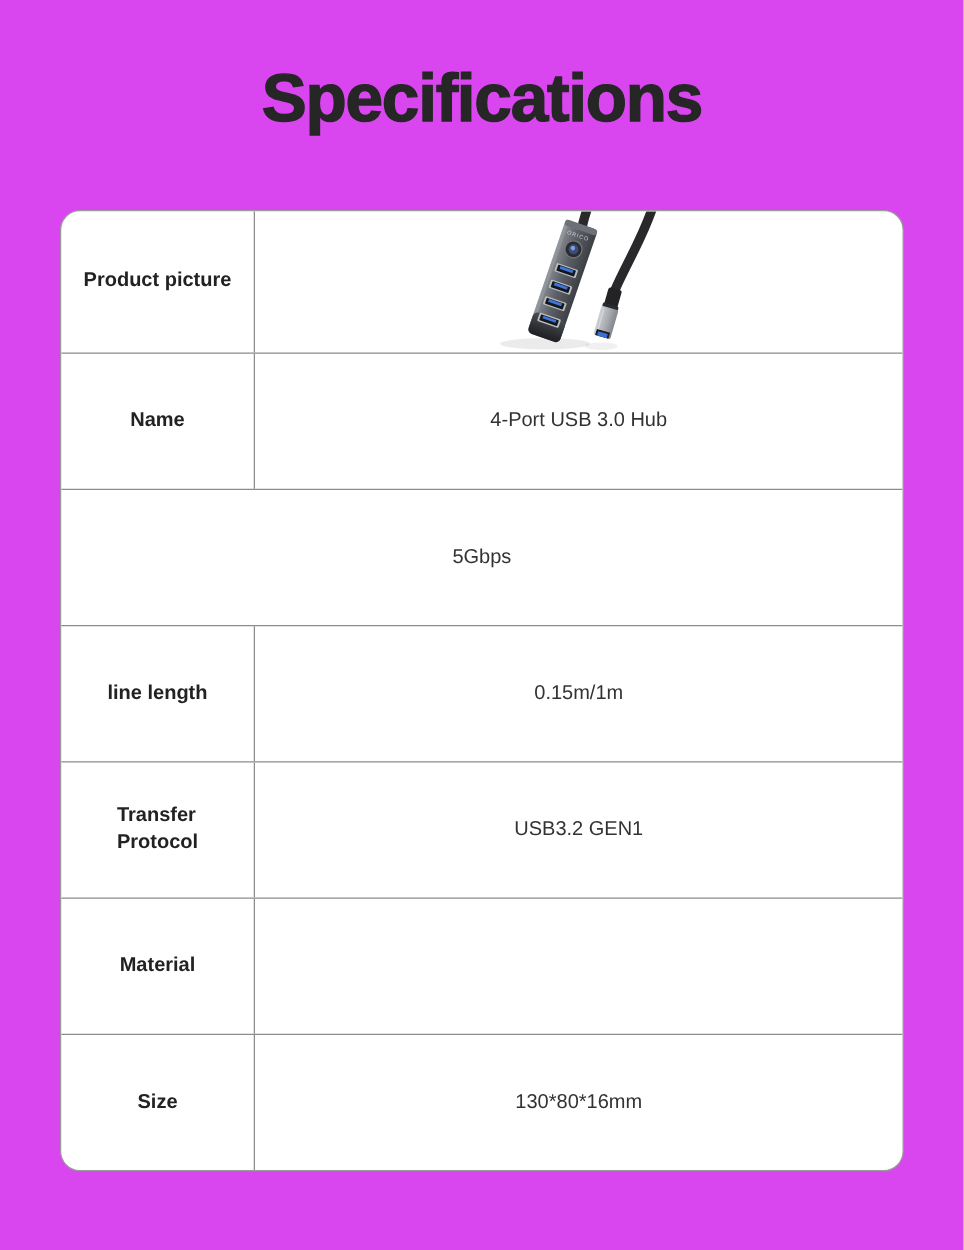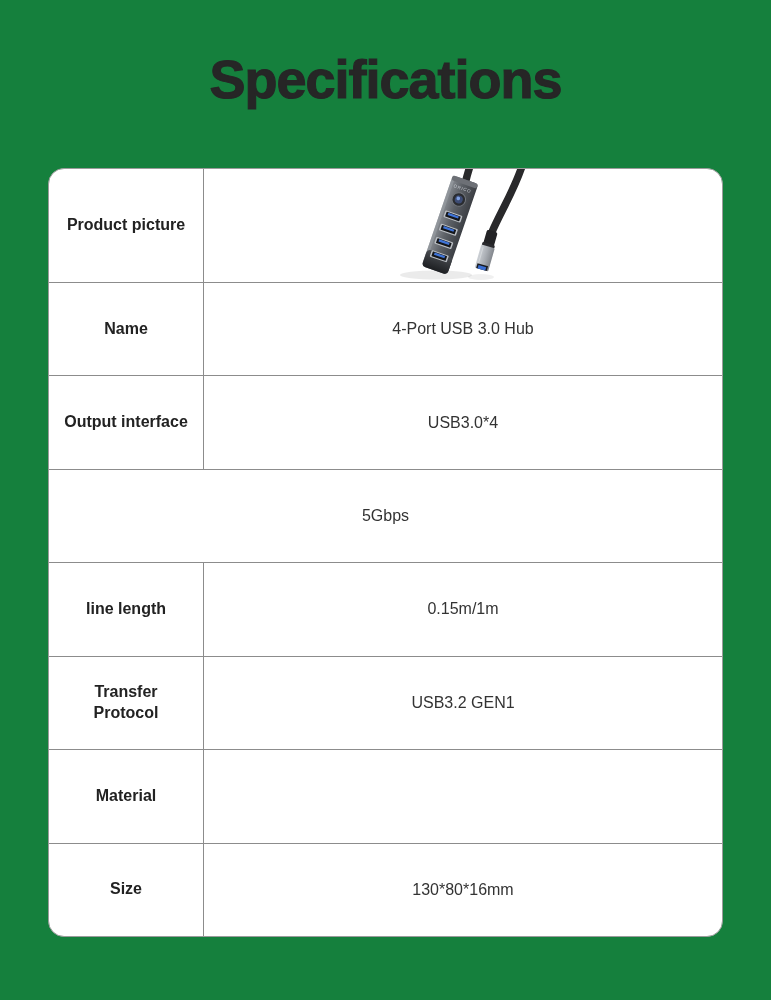--- a/index.html
+++ b/index.html
@@ -5,21 +5,21 @@
   html, body {
     margin: 0;
     padding: 0;
     background: #ffffff;
     font-family: "Liberation Sans", sans-serif;
   }
   .page {
     position: relative;
     width: 771px;
     height: 1000px;
-    background: #15803d;
+    background: #d946ef;
     overflow: hidden;
   }
   .page-title {
     position: absolute;
     top: 52px;
     left: 0;
     width: 100%;
     text-align: center;
     font-size: 54px;
     line-height: 1;
@@ -52,21 +52,20 @@
     flex: 0 0 113px;
     border-top: none;
   }
   .cell-label {
     flex: 0 0 155px;
     box-sizing: border-box;
     border-right: 1.5px solid #8c8c8c;
     display: flex;
     align-items: center;
     justify-content: center;
-    text-align: center;
     font-size: 16px;
     font-weight: bold;
     color: #222222;
     line-height: 1.3;
     padding: 0 10px;
     white-space: pre-line;
   }
   .cell-value {
     flex: 1 1 auto;
     display: flex;
@@ -174,24 +173,20 @@
       </div>
     </div>
 
     <div class="spec-row">
       <div class="cell-label">Name</div>
       <div class="cell-value">4-Port USB 3.0 Hub</div>
     </div>
 
 
 
-    <div class="spec-row">
-      <div class="cell-label">Output interface</div>
-      <div class="cell-value">USB3.0*4</div>
-    </div>
 
     <div class="spec-row">
       <div class="cell-value">5Gbps</div>
     </div>
 
     <div class="spec-row">
       <div class="cell-label">line length</div>
       <div class="cell-value">0.15m/1m</div>
     </div>
 

